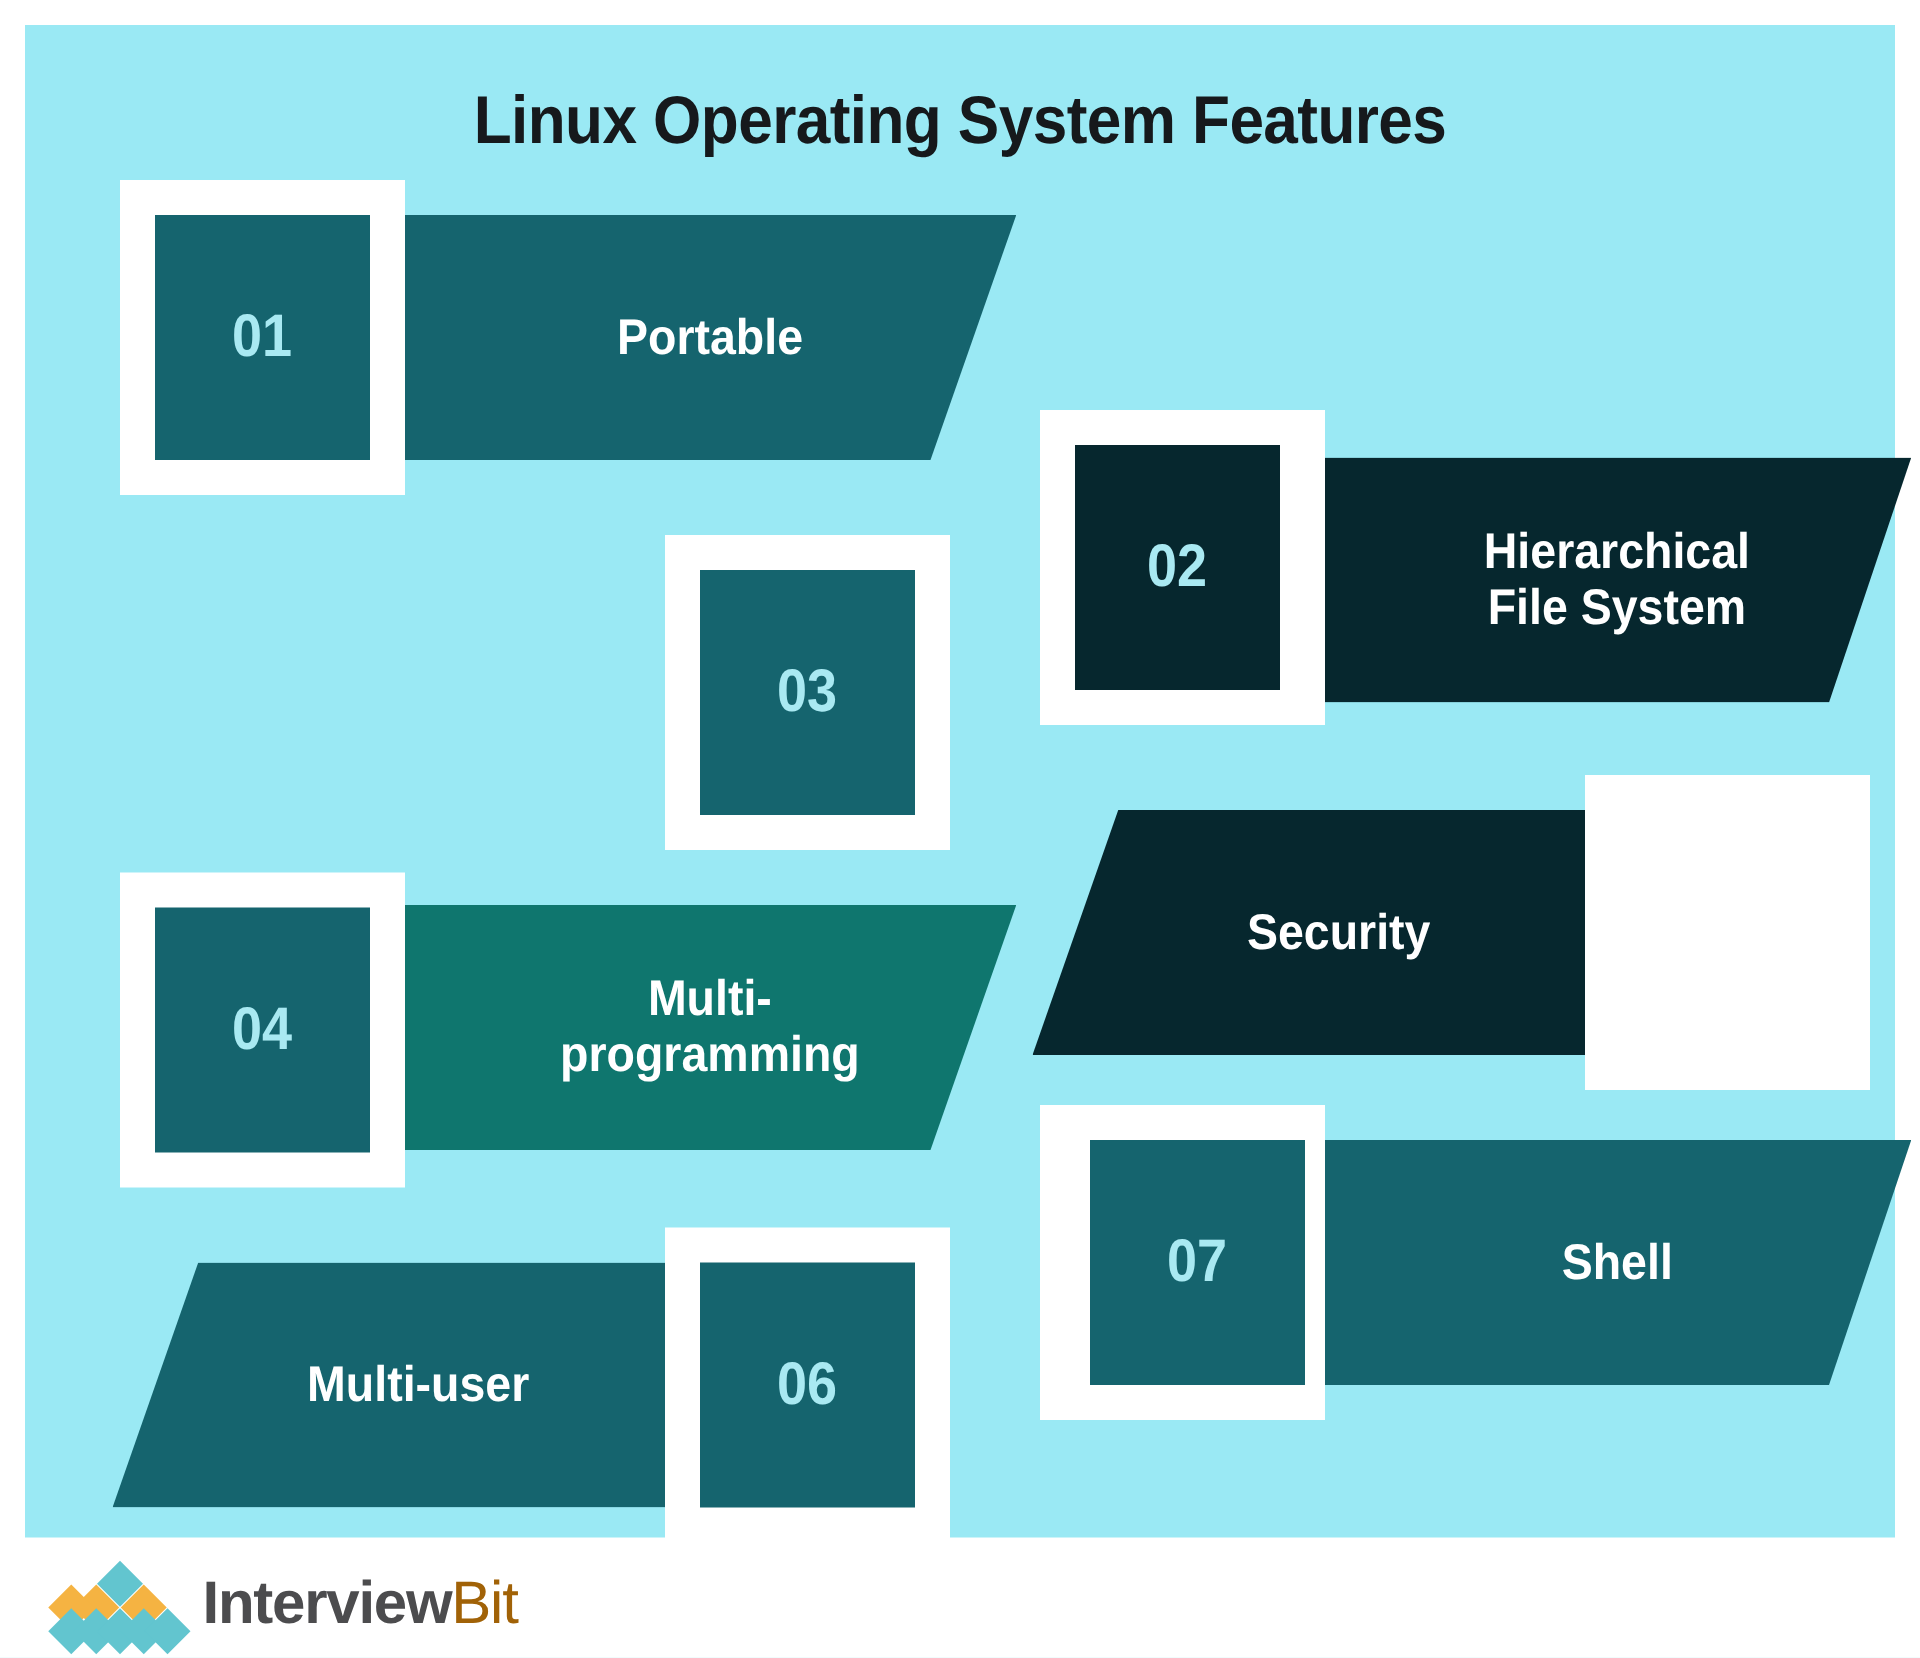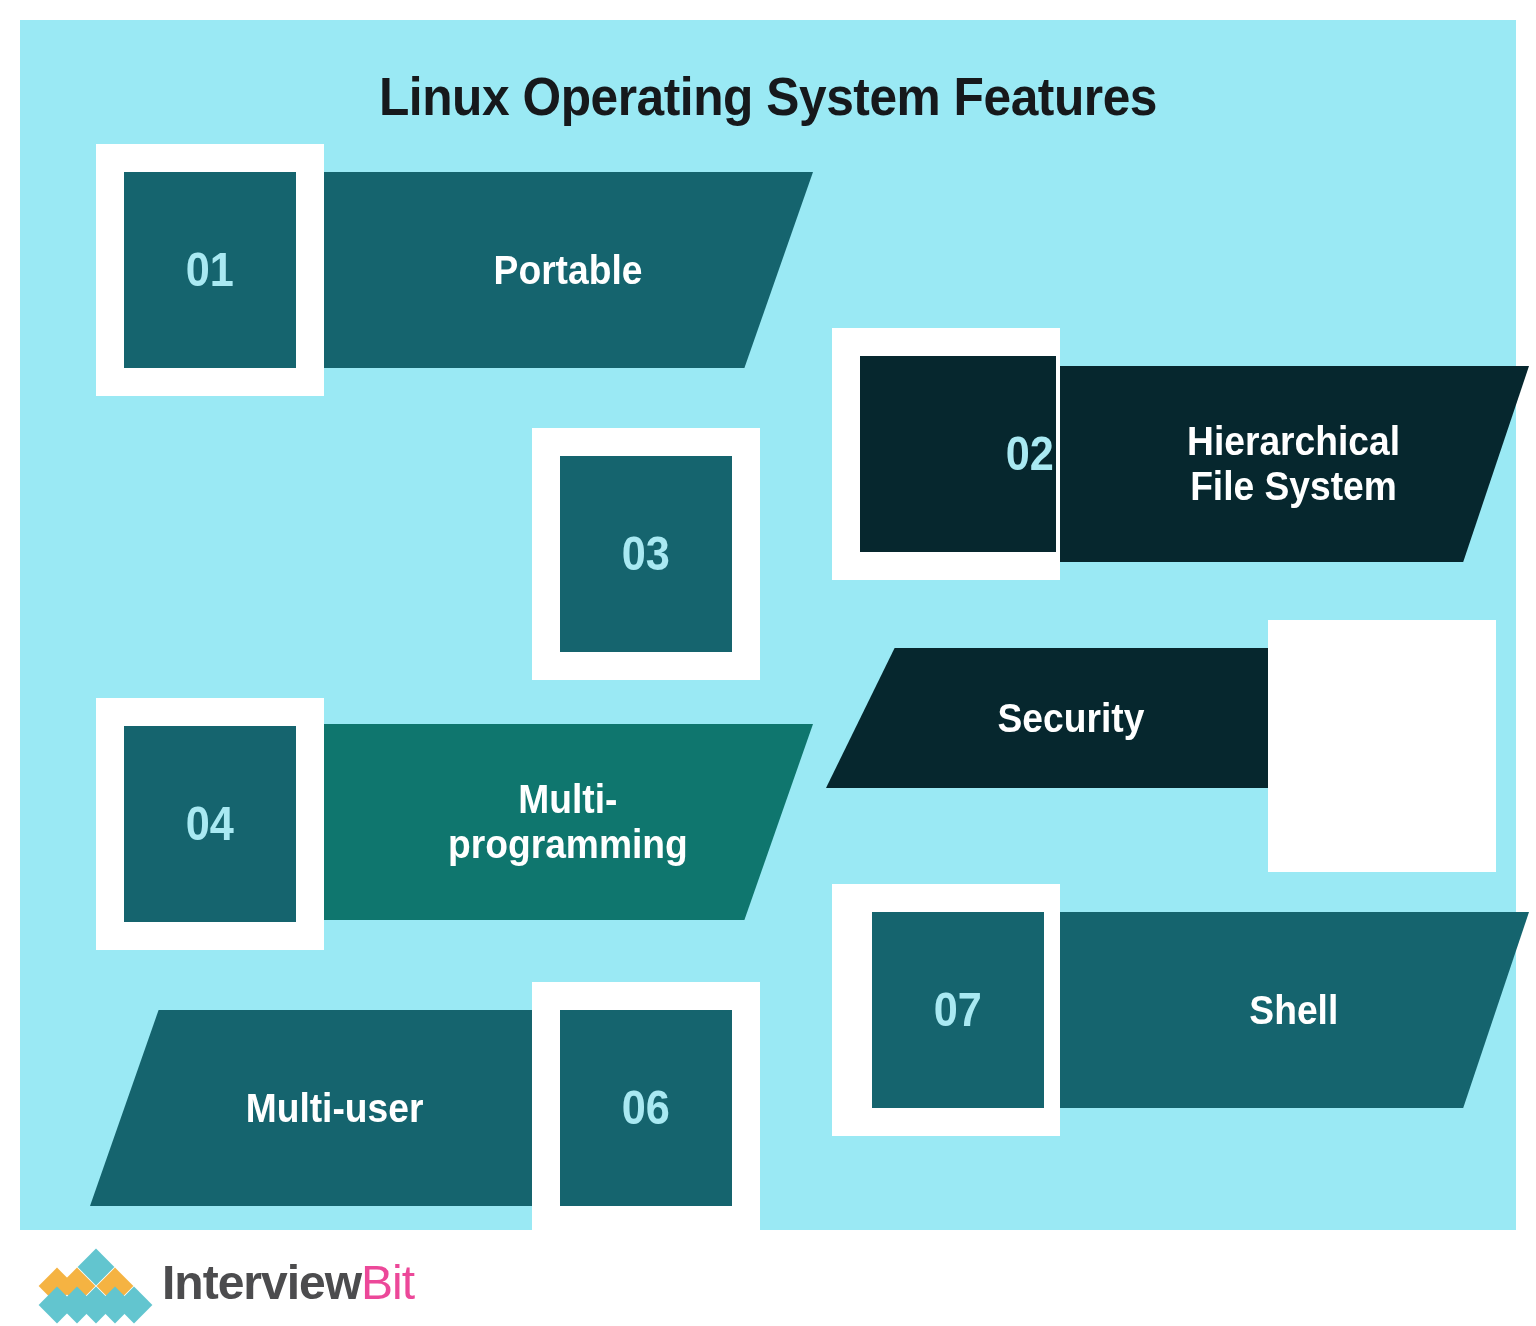--- a/index.html
+++ b/index.html
@@ -107,40 +107,40 @@
   
   
   #item-01 { left: 56px; top: 124px; width: 720px; height: 266px; }
   #item-01 .numframe { left: 20px; top: 0px;  width: 228px; height: 252px; }
   #item-01 .numbox   { left: 48px; top: 28px; width: 172px; height: 196px; background:#15646e; }
   #item-01 .banner   { left: 247px; top: 28px; width: 490px; height: 196px; background:#15646e; }
 
   
   #item-02 { left: 792px; top: 308px; width: 704px; height: 268px; }
   #item-02 .numframe { left: 20px;  top: 0px;  width: 228px; height: 252px; }
-  #item-02 .numbox   { left: 48px;  top: 28px; width: 196px; height: 196px; background:#06272e;justify-content:flex-end; }
+  #item-02 .numbox   { left: 48px;  top: 28px; width: 164px; height: 196px; background:#06272e; }
   #item-02 .banner   { left: 247px; top: 38px; width: 470px; height: 196px; background:#06272e; }
 
   
   #item-03 { left: 56px; top: 396px; width: 700px; height: 266px; }
   #item-03 .numframe { left: 456px; top: 12px;  width: 228px; height: 252px; }
   #item-03 .numbox   { left: 484px; top: 40px;  width: 172px; height: 196px; background:#15646e; }
   #item-03 .banner   { left: 14px;  top: 40px;  width: 490px; height: 196px; background:#15646e; }
 
   
   #item-04 { left: 56px; top: 678px; width: 720px; height: 268px; }
   #item-04 .numframe { left: 20px;  top: 0px;  width: 228px; height: 252px; }
   #item-04 .numbox   { left: 48px;  top: 28px; width: 172px; height: 196px; background:#15646e; }
   #item-04 .banner   { left: 247px; top: 15px; width: 490px; height: 196px; background:#0f766e;margin-top:11px; }
 
   
   #item-05 { left: 792px; top: 588px; width: 700px; height: 266px; }
   #item-05 .numframe { left: 456px; top: 12px;  width: 228px; height: 252px; }
   #item-05 .numbox   { left: 484px; top: 40px;  width: 172px; height: 196px; background:#06272e; }
-  #item-05 .banner   { left: 14px;  top: 40px;  width: 490px; height: 140px; background:#06272e; }
+  #item-05 .banner   { left: 14px;  top: 40px;  width: 490px; height: 196px; background:#06272e; }
 
   
   #item-06 { left: 56px; top: 950px; width: 700px; height: 272px; }
   #item-06 .numframe { left: 456px; top: 12px;  width: 228px; height: 252px; }
   #item-06 .numbox   { left: 484px; top: 40px;  width: 172px; height: 196px; background:#15646e; }
   #item-06 .banner   { left: 14px;  top: 40px;  width: 490px; height: 196px; background:#15646e; }
 
   
   #item-07 { left: 792px; top: 864px; width: 704px; height: 268px; }
   #item-07 .numframe { left: 20px;  top: 0px;  width: 228px; height: 252px; }
@@ -179,21 +179,21 @@
   .dia.teal   { background: #62c5cf; }
   .dia.orange { background: #f5b342; }
 
   #logo-text {
     font-size: 48px;
     letter-spacing: -1px;
     line-height: 1;
     white-space: nowrap;
   }
   #logo-text .lt-a { color: #4c4c4e; font-weight: bold; }
-  #logo-text .lt-b { color: #ec4899; font-weight: normal; }
+  #logo-text .lt-b { color: #a16207; font-weight: normal; }
 </style>
 </head>
 <body>
 
 <div id="stage">
 
   <div id="panel">
 
     <div id="title">Linux Operating System Features</div>
 

